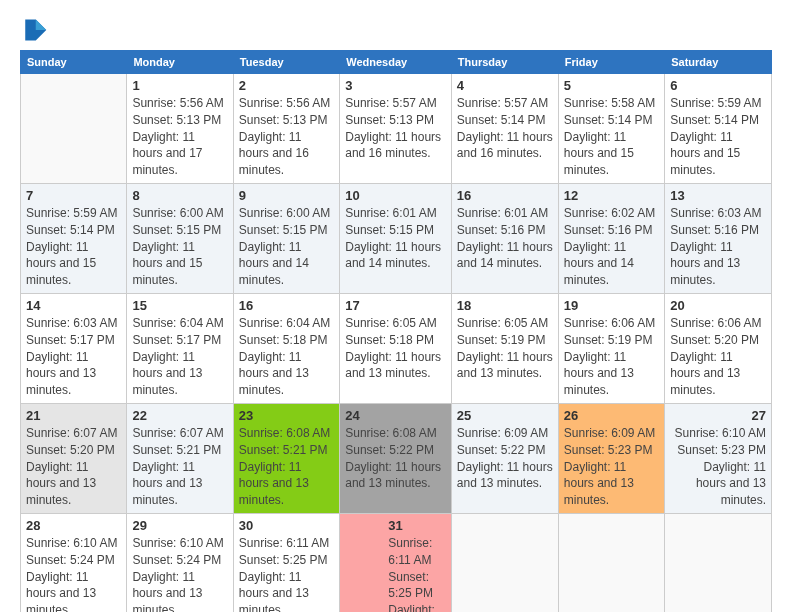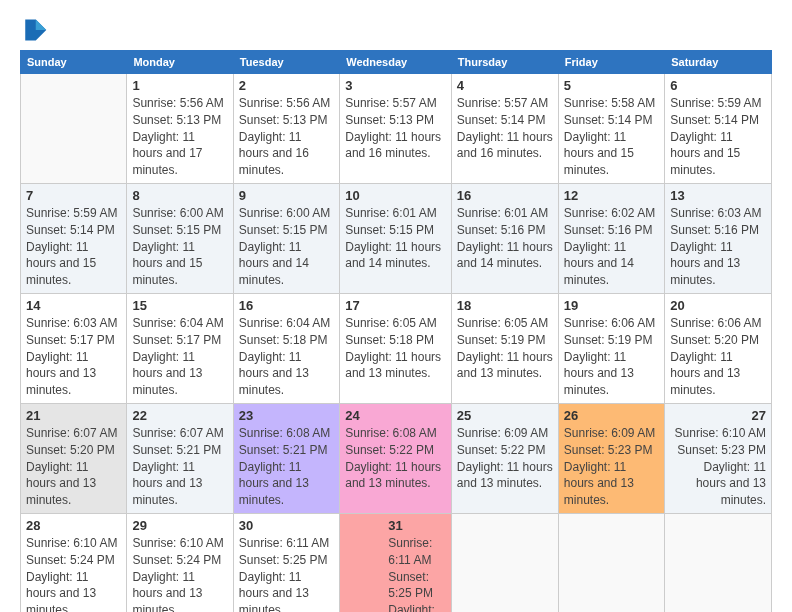--- a/index.html
+++ b/index.html
@@ -223,25 +223,25 @@
         </tr>
         <tr>
           <td style="background-color: #e5e5e5;">
             <div class="day-number">21</div>
             <div class="day-info">Sunrise: 6:07 AM<br>Sunset: 5:20 PM<br>Daylight: 11 hours and 13 minutes.</div>
           </td>
           <td style="background-color: rgb(240, 244, 248);">
             <div class="day-number">22</div>
             <div class="day-info">Sunrise: 6:07 AM<br>Sunset: 5:21 PM<br>Daylight: 11 hours and 13 minutes.</div>
           </td>
-          <td style="background-color: #c4b5fd;">
+          <td style="background-color: #84cc16;">
             <div class="day-number">23</div>
             <div class="day-info">Sunrise: 6:08 AM<br>Sunset: 5:21 PM<br>Daylight: 11 hours and 13 minutes.</div>
           </td>
-          <td style="background-color: #f9a8d4;">
+          <td style="background-color: #a3a3a3;">
             <div class="day-number">24</div>
             <div class="day-info">Sunrise: 6:08 AM<br>Sunset: 5:22 PM<br>Daylight: 11 hours and 13 minutes.</div>
           </td>
           <td style="background-color: rgb(240, 244, 248);">
             <div class="day-number">25</div>
             <div class="day-info">Sunrise: 6:09 AM<br>Sunset: 5:22 PM<br>Daylight: 11 hours and 13 minutes.</div>
           </td>
           <td style="background-color: #fdba74;">
             <div class="day-number">26</div>
             <div class="day-info">Sunrise: 6:09 AM<br>Sunset: 5:23 PM<br>Daylight: 11 hours and 13 minutes.</div>

